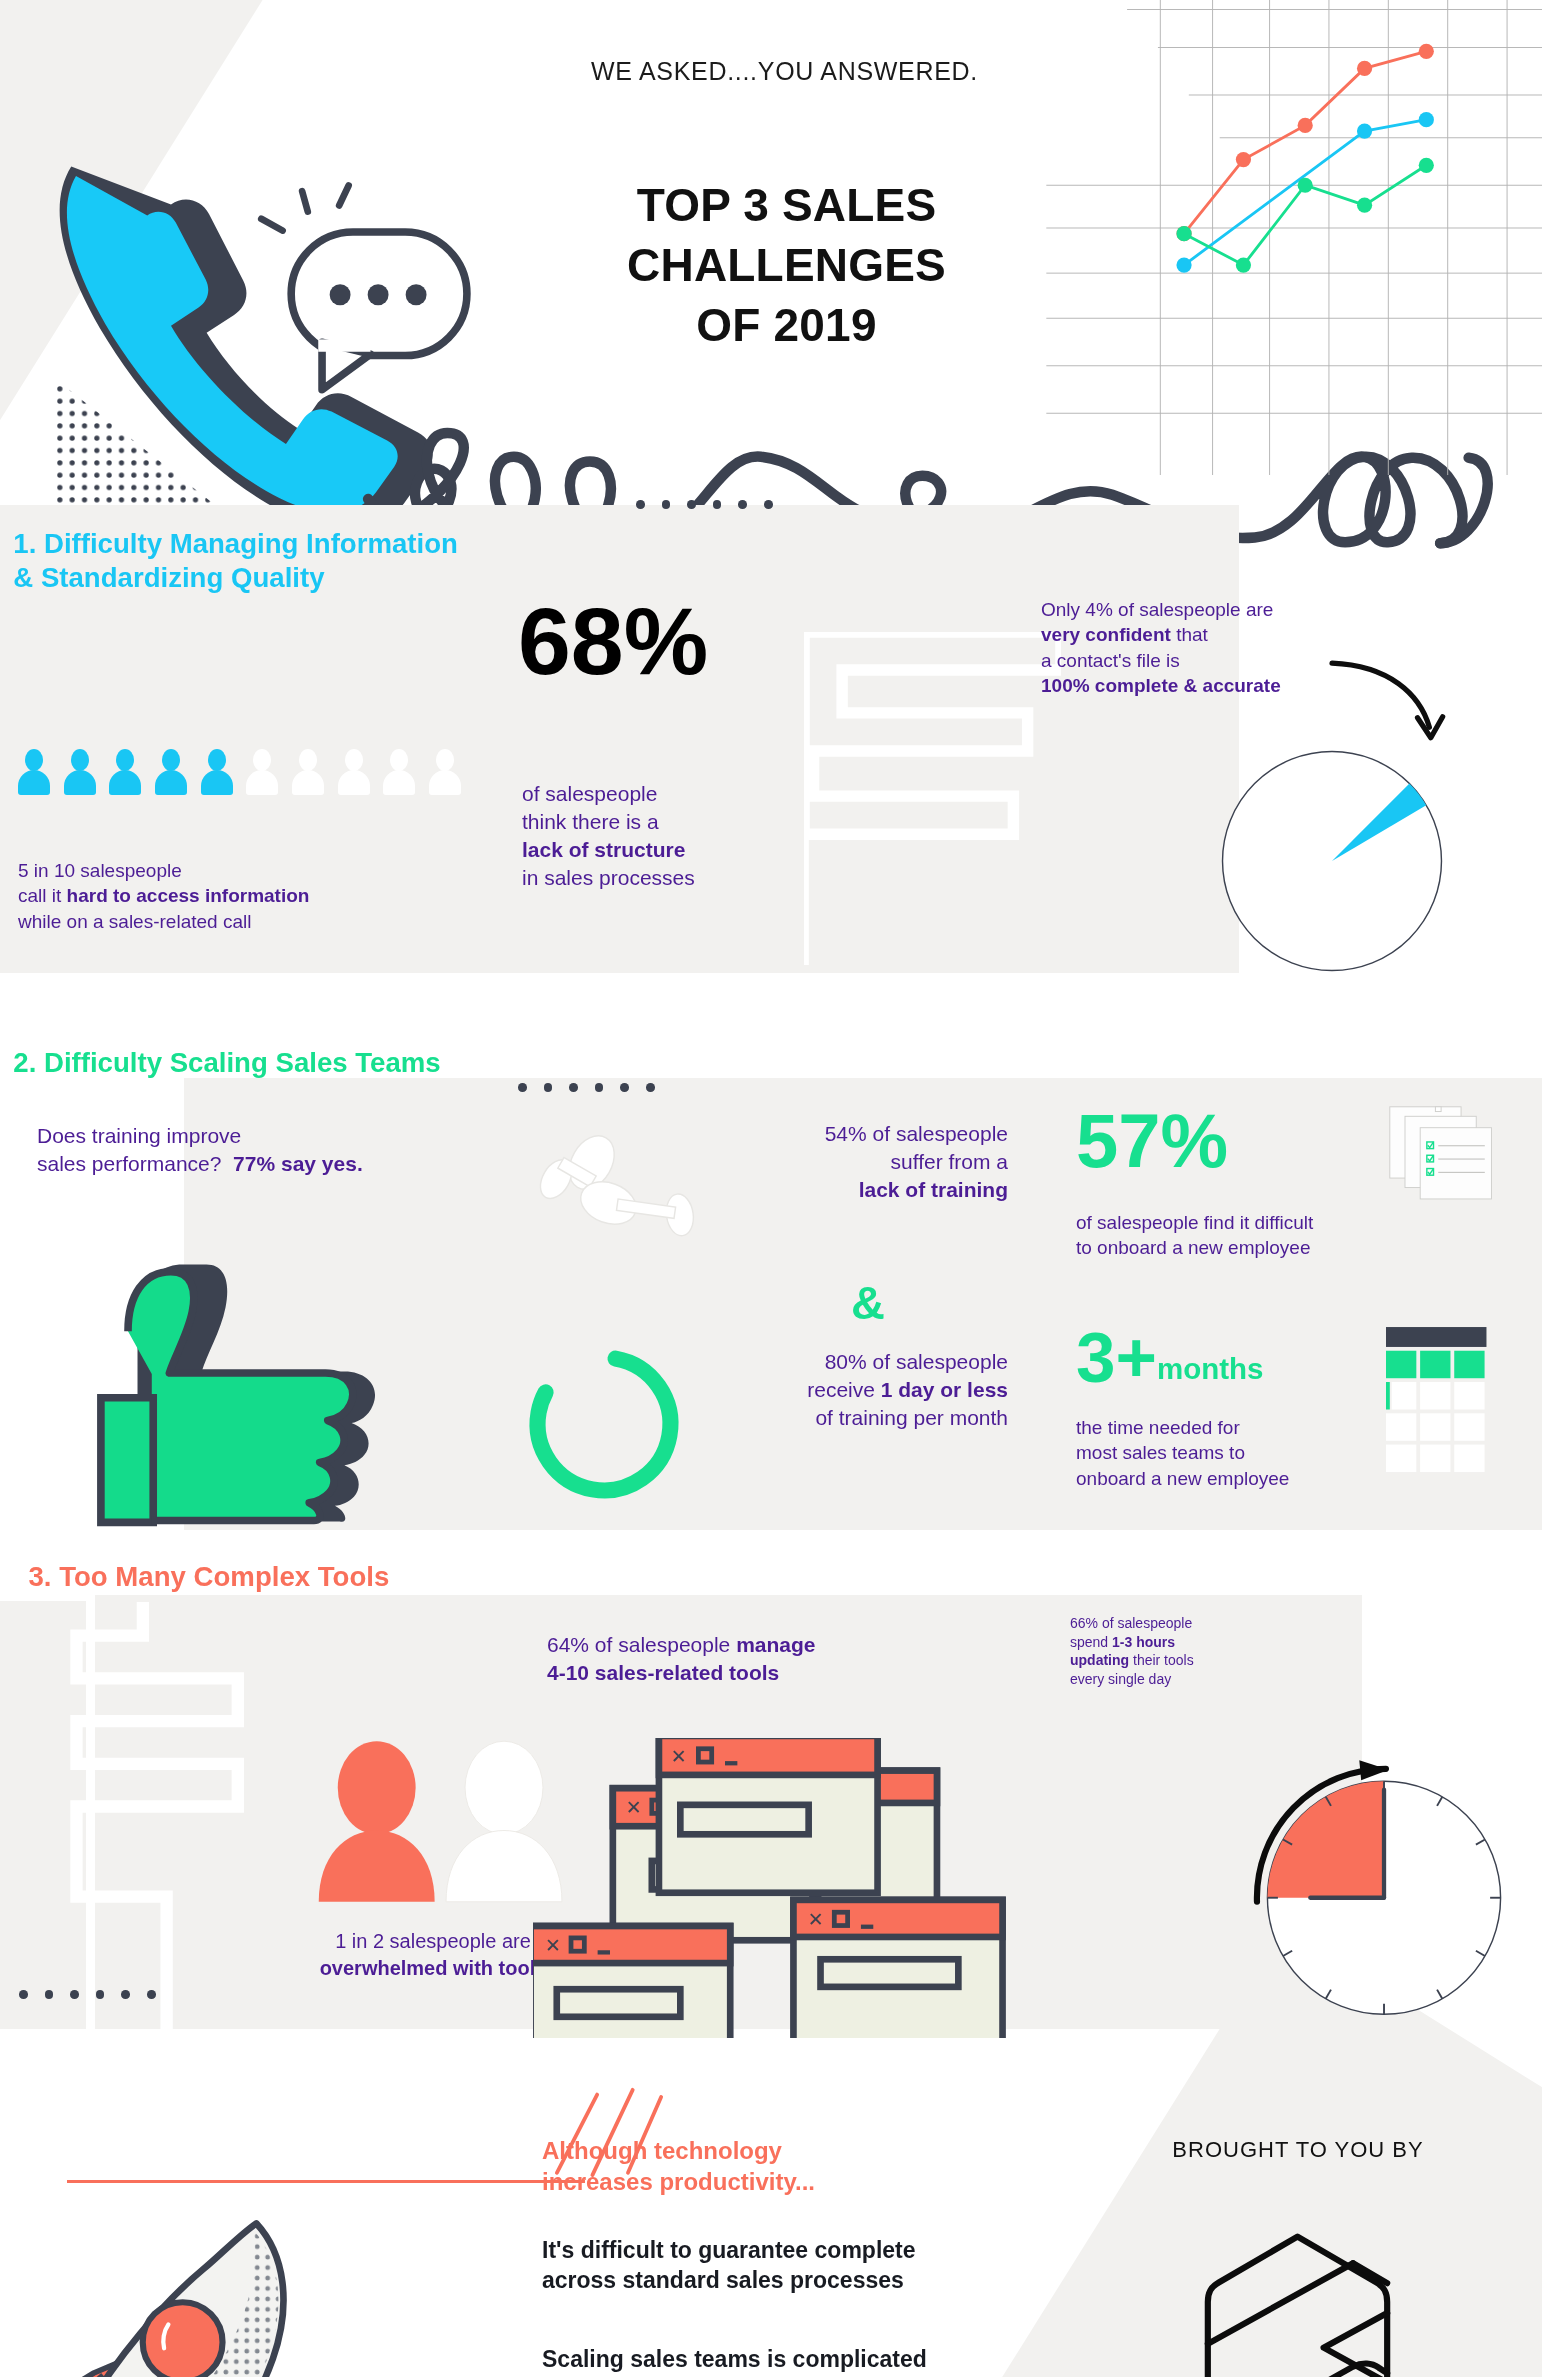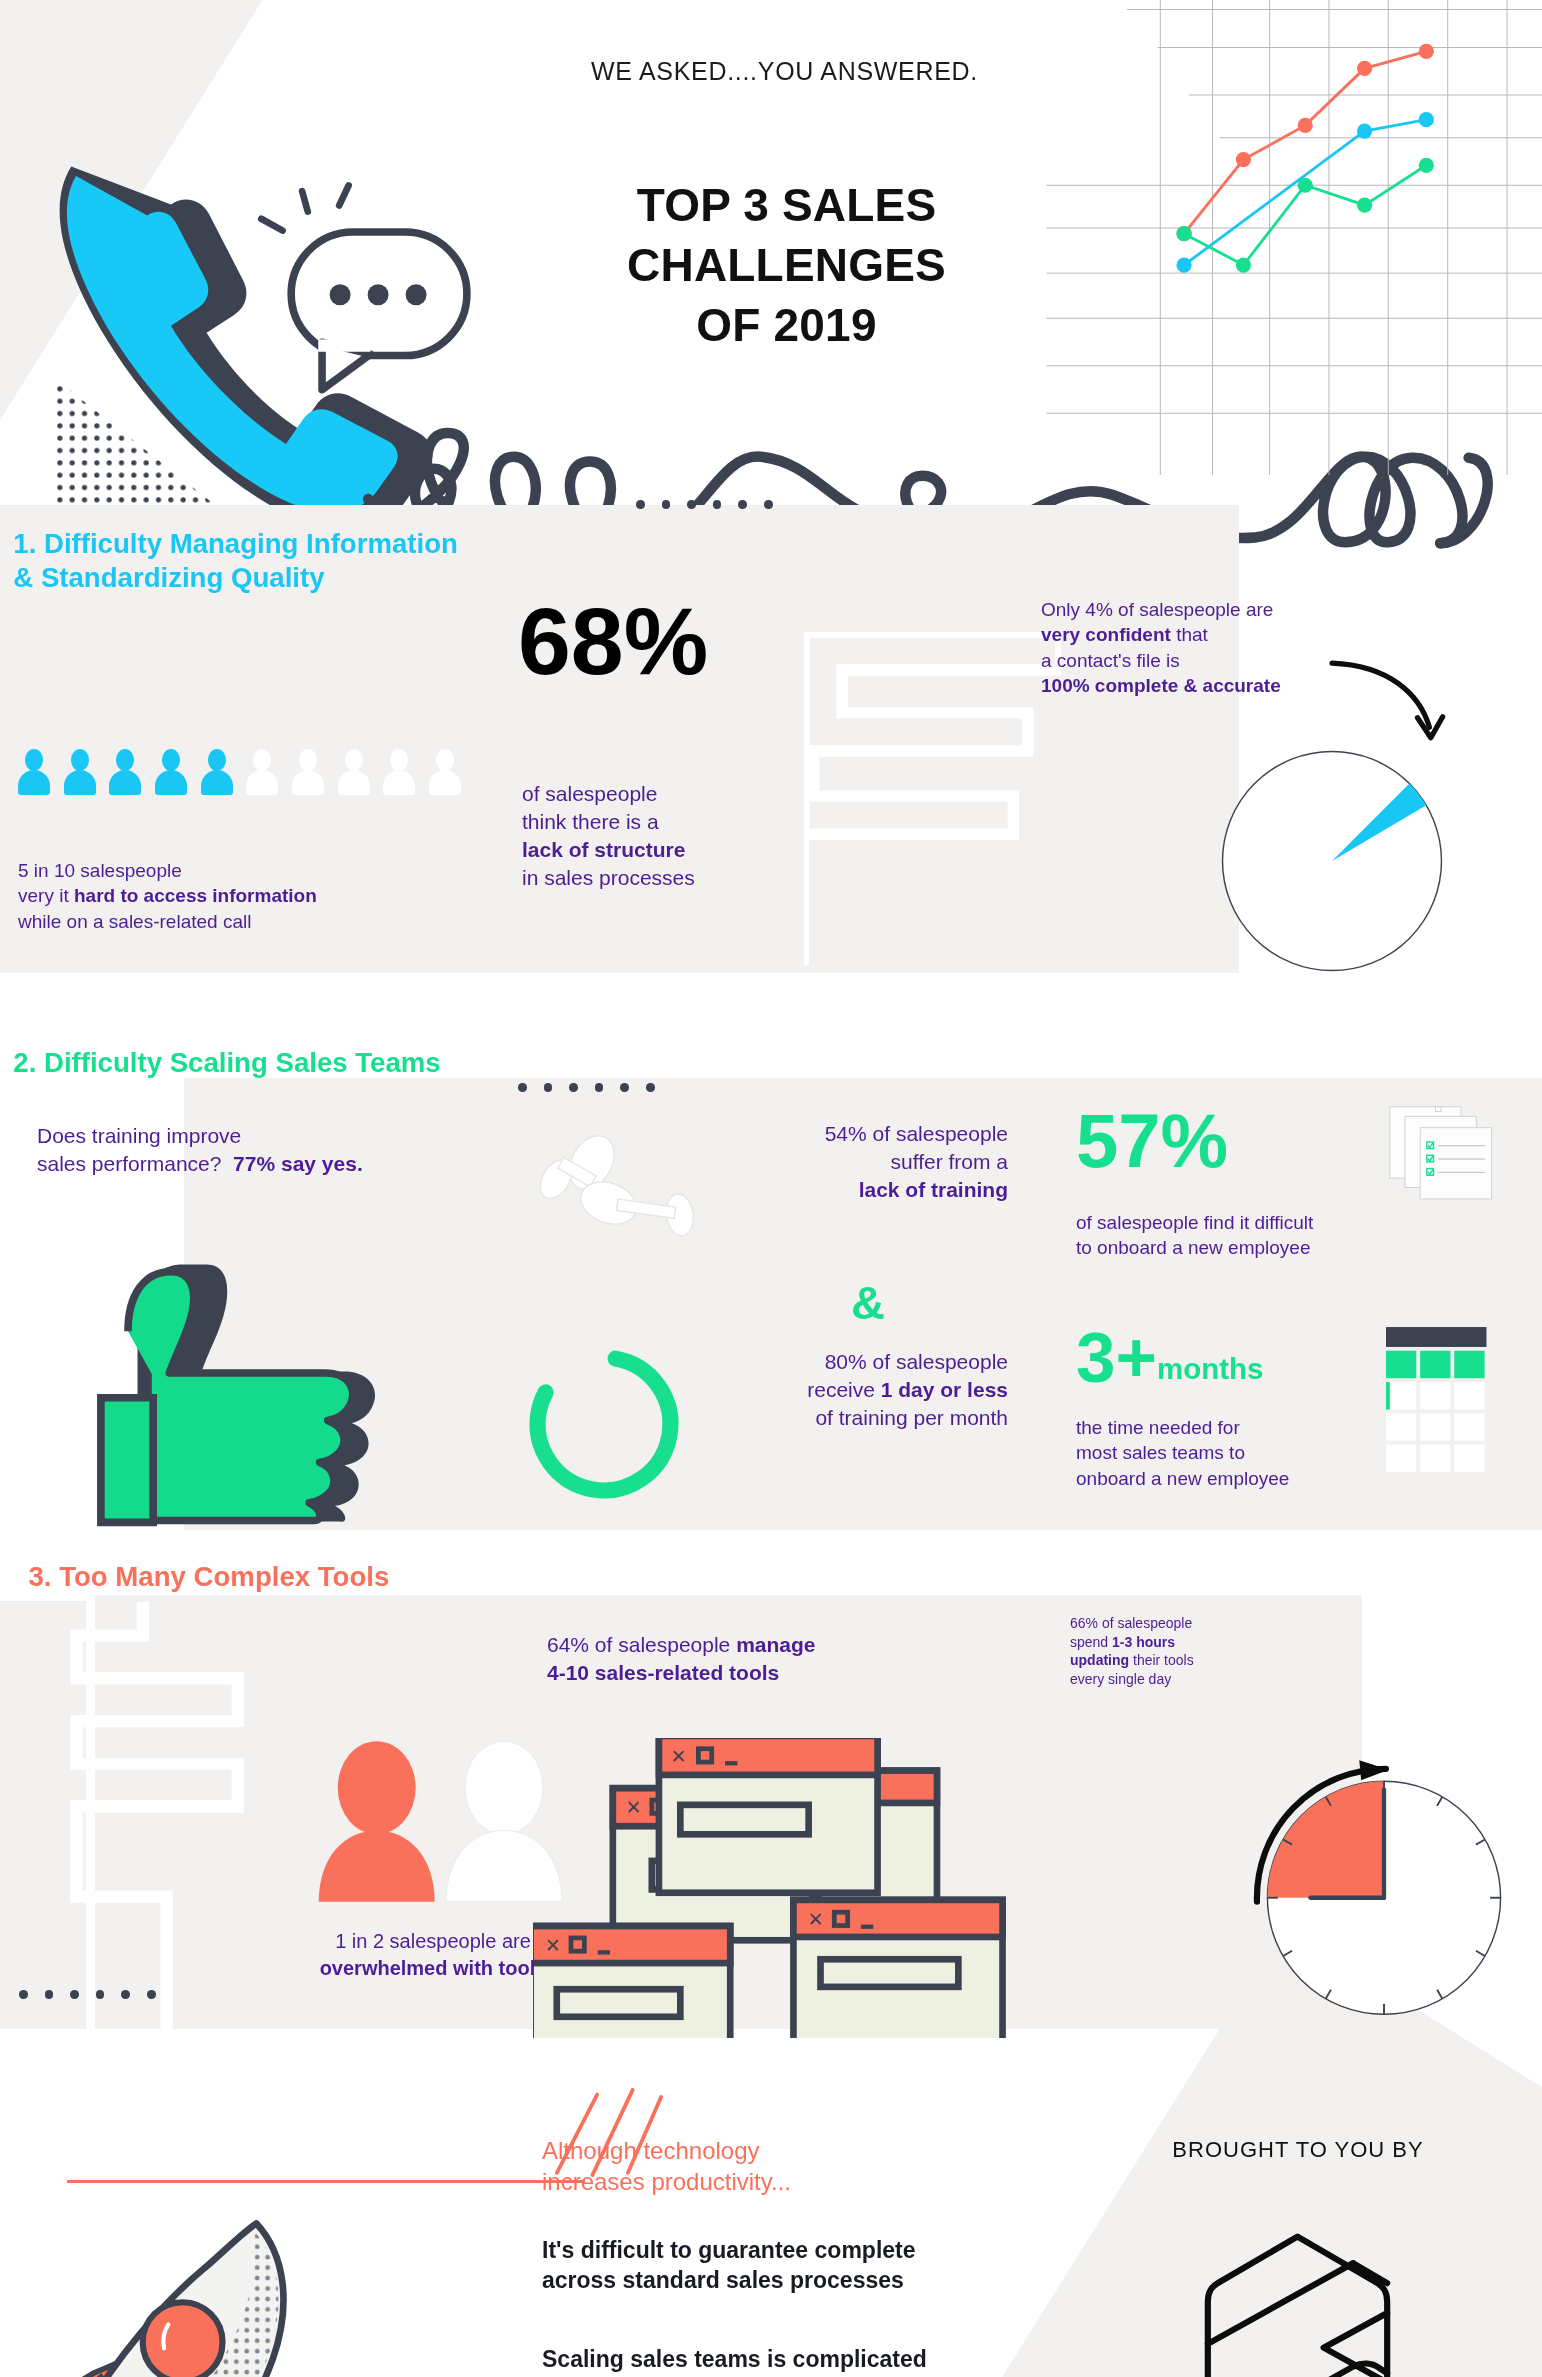--- a/index.html
+++ b/index.html
@@ -47,21 +47,21 @@
 
   
   .svgwrap { position:absolute; }
 
   .dots-row { position:absolute; display:flex; gap:17px; }
   .dots-row span { width:8.6px; height:8.6px; border-radius:50%; background:#3c4250; display:block; }
 
   
   #kt-title { position:absolute; left:45px; top:2118px; font-size:41px; font-weight:400; letter-spacing:1px; color:#111; }
   #kt-rule  { position:absolute; left:67px; top:2180px; width:518px; height:2.9px; background:#f9705b; }
-  #kt-lead  { position:absolute; left:542px; top:2135px; width:428px; font-size:24px; line-height:1.3; color:#f9705b; font-weight:400; }
+  #kt-lead  { position:absolute; left:542px; top:2135px; width:428px; font-size:24px; line-height:1.3; color:#f9705b; font-weight:700; }
   .kt-item  { position:absolute; left:542px; width:475px; font-size:23px; line-height:1.32; font-weight:700; color:#181b22; }
 
   #brought  { position:absolute; left:1084px; top:2137px; width:428px; text-align:center; font-size:22px; letter-spacing:1px; color:#111; }
 </style>
 </head>
 <body>
 
 <div class="root">
 
   <div class="diag" id="diag-top"></div>
@@ -245,21 +245,21 @@
         <div class="body" style="background:#ffffff"></div>
       </div>
       <div class="person" style="left: 411px;">
         <div class="head" style="background:#ffffff"></div>
         <div class="body" style="background:#ffffff"></div>
       </div>
     </div>
 
   <div class="body-txt" style="left:18px; top:858px; width:428px; font-size:19px;">
     <div>5 in 10 salespeople</div>
-    <div><span>very it </span><b>hard to access information</b></div>
+    <div><span>call it </span><b>hard to access information</b></div>
     <div>while on a sales-related call</div>
   </div>
 
   <div class="body-txt" style="left:1041px; top:597px; width:333px; font-size:19px;">
     <div>Only 4% of salespeople are</div>
     <div><b>very confident</b><span> that</span></div>
     <div>a contact's file is</div>
     <div style="font-weight:700">100% complete &amp; accurate</div>
   </div>
 

